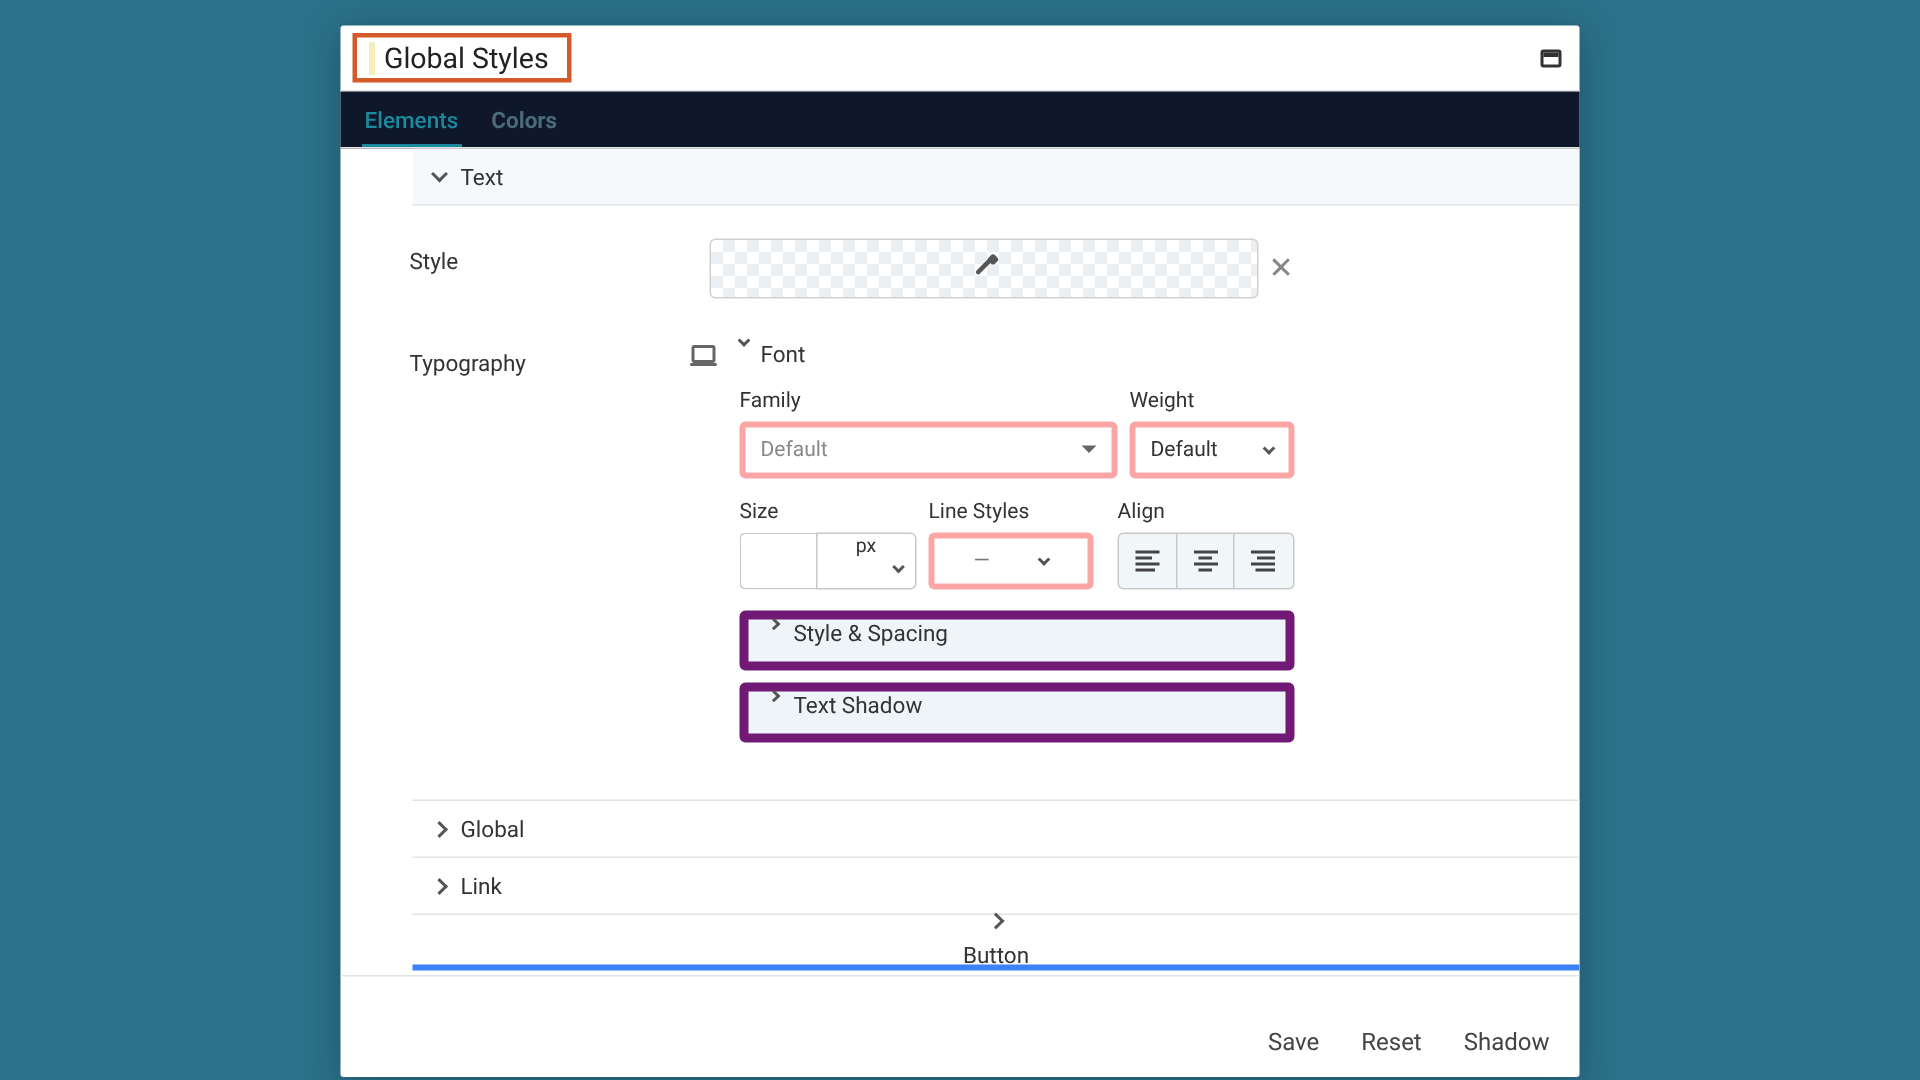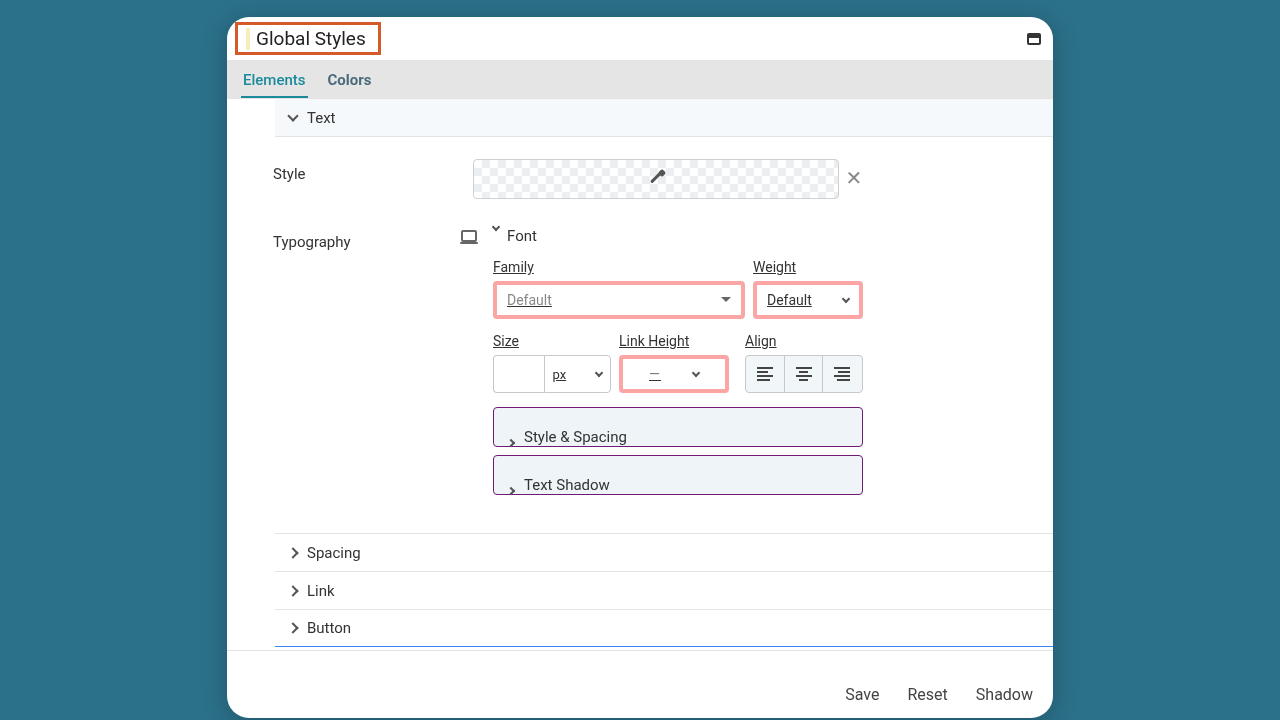--- a/index.html
+++ b/index.html
@@ -13,21 +13,21 @@
     color: #333;
     overflow: hidden;
   }
   .window {
     position: absolute;
     left: 227px;
     top: 17px;
     width: 826px;
     height: 701px;
     background: #fff;
-    border-radius: 22px;
+    border-radius: 2px;
     box-shadow: 0 4px 24px rgba(0,0,0,0.25);
     display: flex;
     flex-direction: column;
   }
   
   .header {
     display: flex;
     justify-content: space-between;
     align-items: center;
     padding: 5px 12px 5px 8px;
@@ -62,21 +62,21 @@
     position: absolute;
     top: 0; left: 0; right: 0;
     height: 3px;
     background: #333;
   }
   
   .tabs {
     display: flex;
     gap: 18px;
     padding: 0 14px;
-    background: #e5e5e5;
+    background: #0f172a;
     border-bottom: 1px solid #e3e3e3;
     height: 38px;
     align-items: stretch;
   }
   .tab {
     color: #4b6b7a;
     font-size: 15px;
     display: flex;
     align-items: center;
     cursor: pointer;
@@ -218,21 +218,20 @@
   .font-hdr {
     display: flex;
     align-items: flex-start;
     gap: 8px;
     font-size: 15px;
   }
   .fields {
     display: flex;
     gap: 8px;
     margin-bottom: 14px;
-    text-decoration: underline;
   }
   .field {
     display: flex;
     flex-direction: column;
     gap: 6px;
   }
   .field > label {
     font-size: 14px;
     color: #333;
   }
@@ -279,20 +278,21 @@
       border: 1px solid #c8c8c8;
     border-radius: 0 4px 4px 0;
     background: #fff;
     display: flex;
     align-items: center;
     padding: 1px 8px;
     gap: 6px;
     color: #333;
     font-size: 13px;
     cursor: pointer;
+    flex-direction: column;
   }
   .lh-select {
     width: 110px;
     color: #777;
     justify-content: space-between;
   }
   .lh-select span { margin: 0 auto; letter-spacing: 1px; }
   .align-grp {
     display: flex;
     height: 38px;
@@ -319,25 +319,25 @@
   .align-ico span { height: 2px; background: #444; }
   .al .a2, .ar .a2 { width: 70%; }
   .ac .a2, .ac .a4 { width: 60%; margin: 0 auto; }
   .al .a4, .ar .a4 { width: 80%; }
   .ar span { align-self: flex-end; }
   .al .a3, .ar .a3, .ac .a3 { width: 100%; }
   .al .a1, .ar .a1, .ac .a1 { width: 100%; }
   
   .subpanel {
     height: 40px;
-    border: 1px solid #701a75;
+    border: 6px solid #701a75;
     border-radius: 4px;
     background: #eef4f7;
     display: flex;
-    align-items: flex-end;
+    align-items: flex-start;
     gap: 10px;
     padding: 0 14px;
     cursor: pointer;
     margin-bottom: 8px;
     font-size: 15px;
     color: #333;
   }
   
   .footer {
     display: flex;
@@ -421,21 +421,21 @@
               <label>Size</label>
               <div class="numunit-wrap">
                 <div class="numunit-input"></div>
                 <div class="numunit-unit">
                   <span>px</span>
                   <span class="chev down sm" style="margin-left:auto;"></span>
                 </div>
               </div>
             </div>
             <div class="field" style="width:118px;">
-              <label>Link Height</label>
+              <label>Line Styles</label>
               <div class="lh-select">
                 <span>—</span>
                 <span class="caret"></span>
               </div>
             </div>
             <div class="field" style="width:118px;">
               <label>Align</label>
               <div class="align-grp">
                 <div class="align-btn">
                   <div class="align-ico al">
@@ -474,27 +474,27 @@
             <span>Text Shadow</span>
           </div>
 
         </div>
       </div>
 
     </div>
 
     <div class="acc-row plain">
       <span class="chev"></span>
-      <span>Spacing</span>
+      <span>Global</span>
     </div>
     <div class="acc-row plain">
       <span class="chev"></span>
       <span>Link</span>
     </div>
-    <div class="acc-row plain" style="border-bottom:1px solid #3b82f6;">
+    <div class="acc-row plain" style="border-bottom:4px solid #3b82f6;flex-direction:column;">
       <span class="chev"></span>
       <span>Button</span>
     </div>
 
   </div>
 
   <div class="footer">
     <span>Save</span>
     <span>Reset</span>
     <span>Shadow</span>

